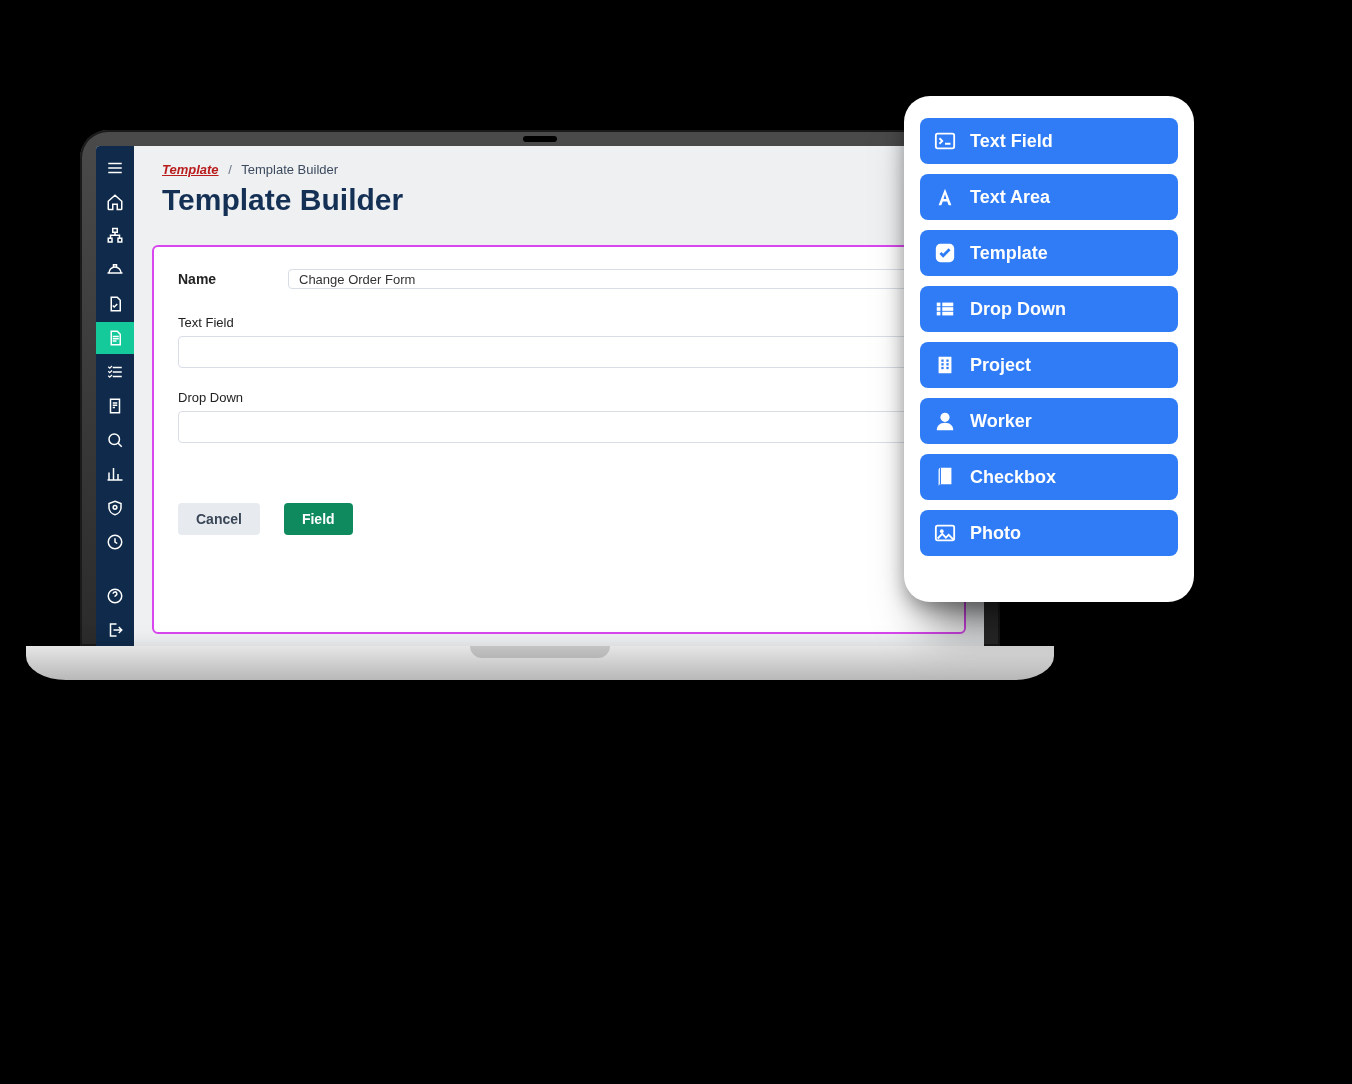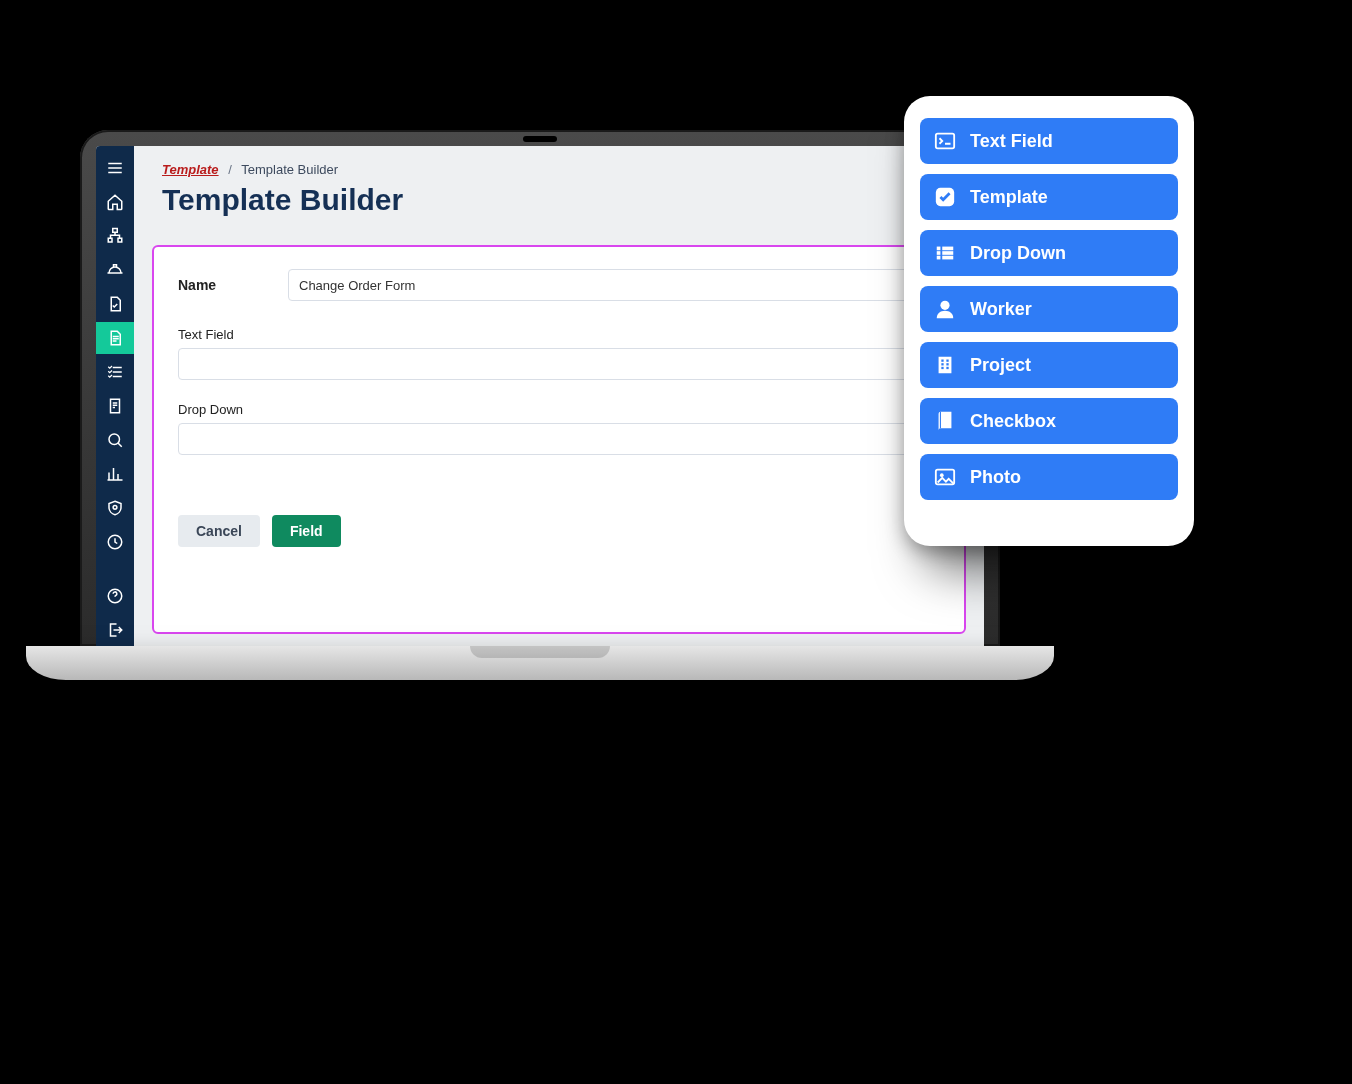--- a/index.html
+++ b/index.html
@@ -115,21 +115,21 @@
     margin-bottom:26px;
   }
   .row-label{
     width:110px;
     font-weight:700;
     font-size:14px;
     color:#222;
   }
   .txt-input{
     flex:1;
-    height:32px;
+    height:20px;
     border:1px solid #d9dee6;
     border-radius:4px;
     padding:0 10px;
     font-size:13px;
     color:#333;
     background:#fff;
   }
   .field-label{
     font-size:13px;
     color:#222;
@@ -138,21 +138,21 @@
   .field-box{
     height:32px;
     border:1px solid #d9dee6;
     border-radius:4px;
     background:#fff;
     margin-bottom:22px;
   }
 
   .actions{
     display:flex;
-    gap:12px;
+    gap:24px;
     margin-top:60px;
   }
   .btn{
     padding:8px 18px;
     border-radius:4px;
     font-size:14px;
     font-weight:600;
     border:none;
     cursor:pointer;
   }
@@ -329,48 +329,56 @@
       <span class="pal-icon">
         <svg viewBox="0 0 24 24">
           <use href="#ic-terminal"></use>
         </svg>
       </span>
       <span>Text Field</span>
     </div>
     <div class="pal-item">
       <span class="pal-icon">
         <svg viewBox="0 0 24 24">
+          <use href="#ic-font"></use>
+        </svg>
+      </span>
+      <span>Text Area</span>
+    </div>
+    <div class="pal-item">
+      <span class="pal-icon">
+        <svg viewBox="0 0 24 24">
           <use href="#ic-check"></use>
         </svg>
       </span>
       <span>Template</span>
     </div>
     <div class="pal-item">
       <span class="pal-icon">
         <svg viewBox="0 0 24 24">
           <use href="#ic-list"></use>
         </svg>
       </span>
       <span>Drop Down</span>
     </div>
     <div class="pal-item">
       <span class="pal-icon">
         <svg viewBox="0 0 24 24">
+          <use href="#ic-building"></use>
+        </svg>
+      </span>
+      <span>Project</span>
+    </div>
+    <div class="pal-item">
+      <span class="pal-icon">
+        <svg viewBox="0 0 24 24">
           <use href="#ic-user"></use>
         </svg>
       </span>
       <span>Worker</span>
-    </div>
-    <div class="pal-item">
-      <span class="pal-icon">
-        <svg viewBox="0 0 24 24">
-          <use href="#ic-building"></use>
-        </svg>
-      </span>
-      <span>Project</span>
     </div>
     <div class="pal-item">
       <span class="pal-icon">
         <svg viewBox="0 0 24 24">
           <use href="#ic-book"></use>
         </svg>
       </span>
       <span>Checkbox</span>
     </div>
     <div class="pal-item">

